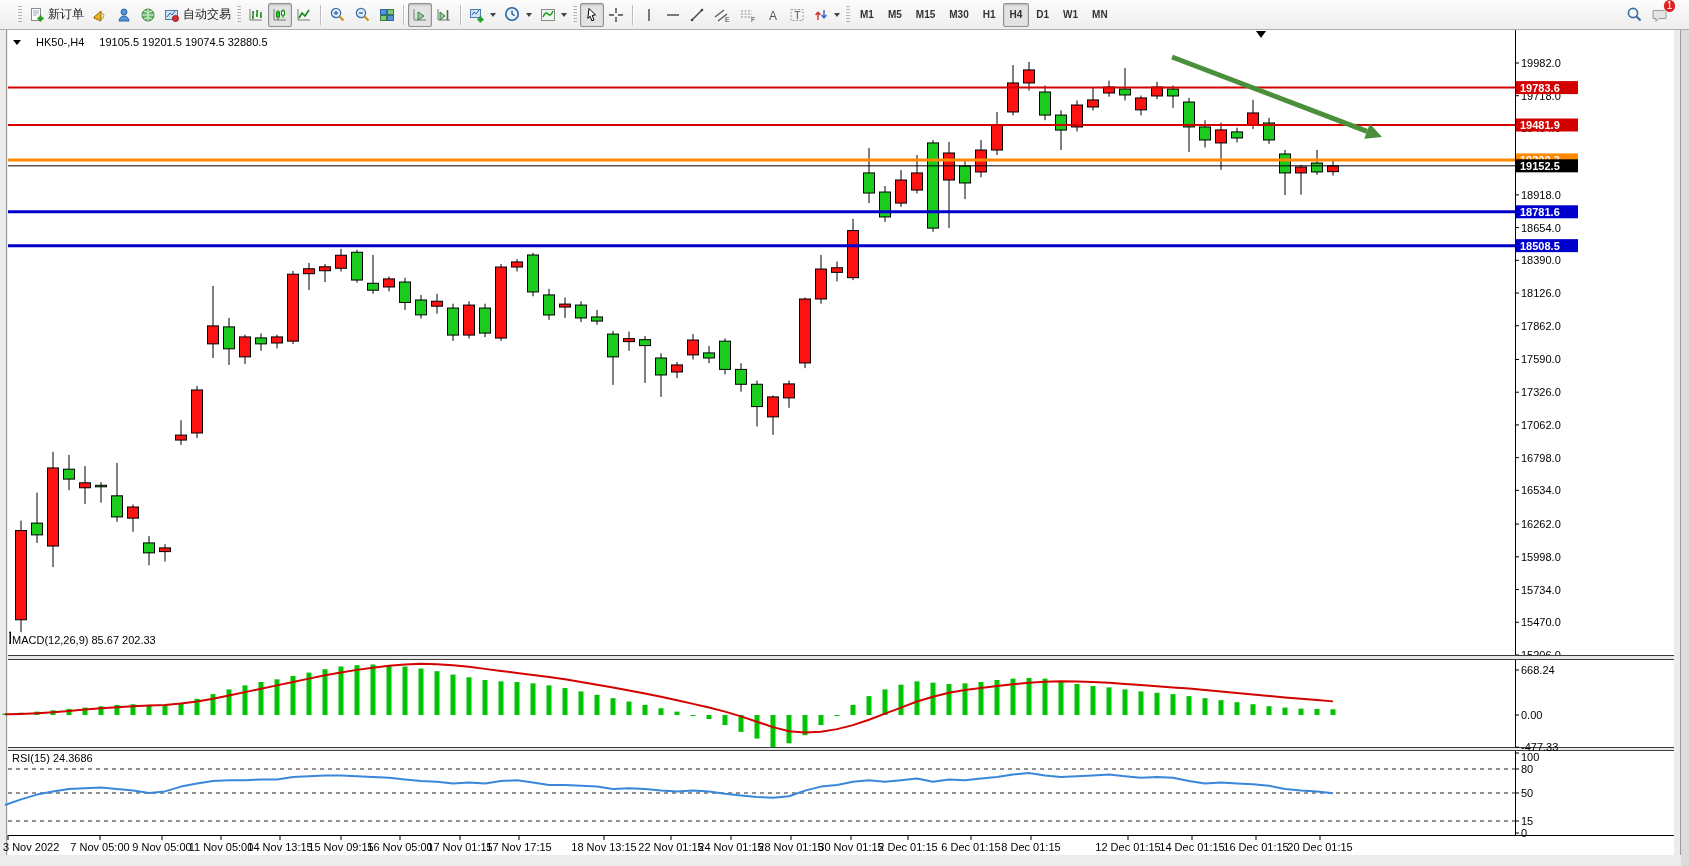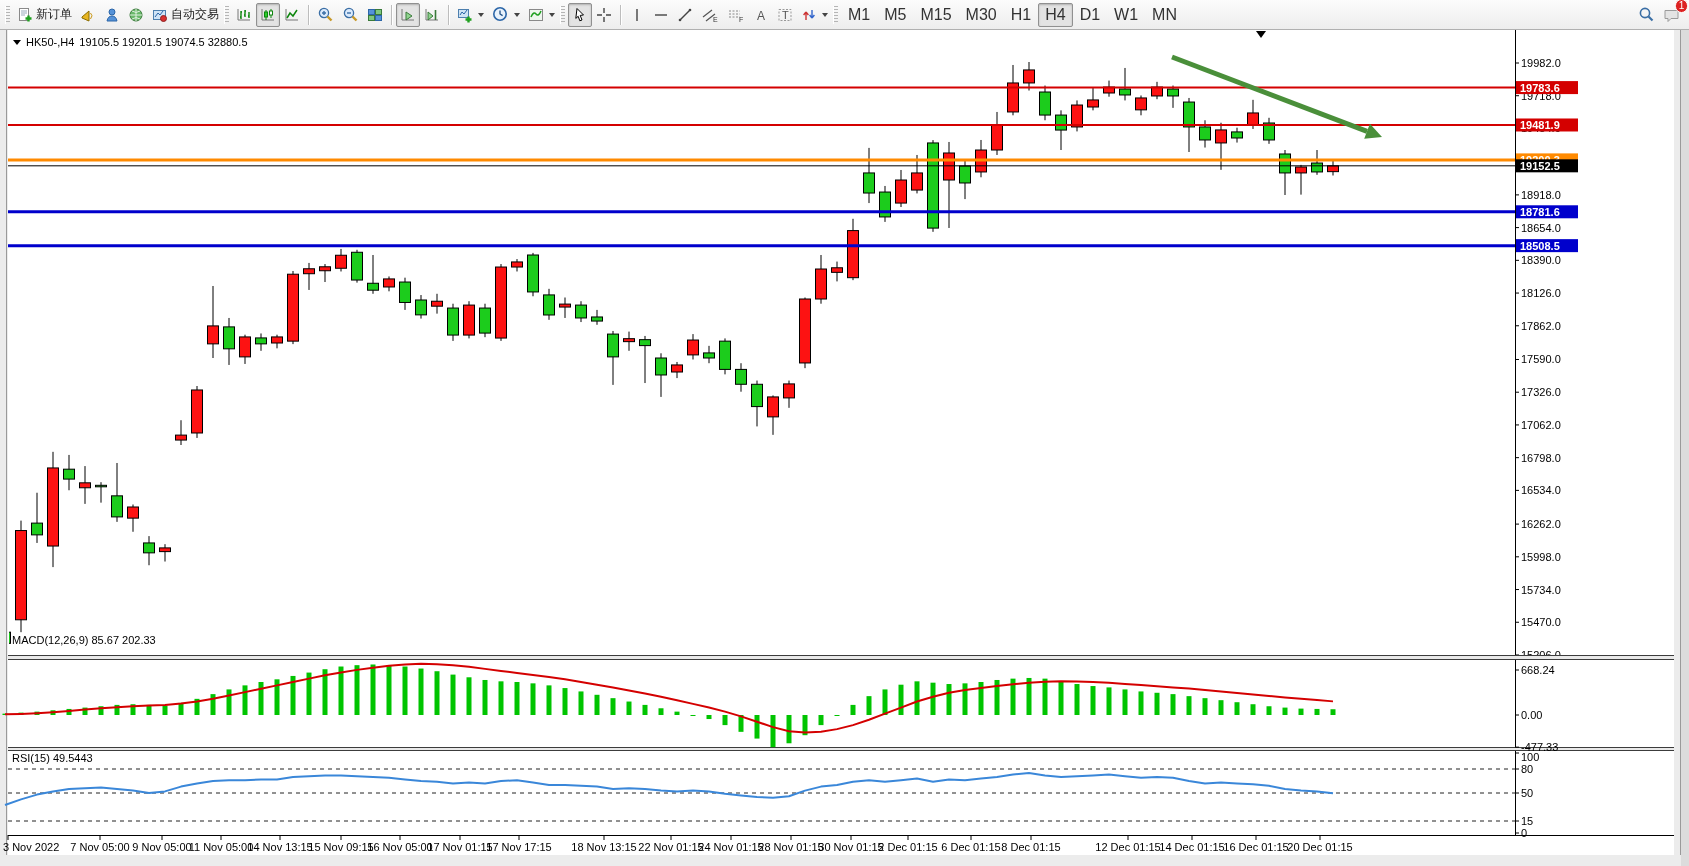--- a/index.html
+++ b/index.html
@@ -1,30 +1,30 @@
 <!DOCTYPE html>
 <html><head>
 <meta charset="utf-8">
 <style>
 *{margin:0;padding:0;box-sizing:border-box}
 html,body{width:1689px;height:866px}
 body{position:relative;font-family:"Liberation Sans","DejaVu Sans",sans-serif;background:#ececec;overflow:hidden}
-#toolbar{position:absolute;left:0;top:0;width:1689px;height:30px;background:linear-gradient(#fcfcfc,#ededed);border-bottom:1px solid #b0b0b0;display:flex;align-items:center;padding:0 4px;z-index:5}
+#toolbar{position:absolute;left:0;top:0;width:1689px;height:30px;background:linear-gradient(#fcfcfc,#ededed);border-bottom:1px solid #b0b0b0;display:flex;align-items:center;padding:0 16px;z-index:5}
 .tbtn{height:24px;min-width:24px;display:flex;align-items:center;justify-content:center;gap:3px;padding:0 3px;border:1px solid transparent;border-radius:2px;font-size:12px;color:#222;cursor:default;white-space:nowrap}
 .tbtn.pressed{background:#e3e3e3;border-color:#909090;box-shadow:inset 0 1px 2px rgba(0,0,0,.22)}
 .tbtn .dd{width:0;height:0;border-left:3px solid transparent;border-right:3px solid transparent;border-top:4px solid #444;margin-left:2px}
 .sep{width:1px;height:20px;background:#bdbdbd;margin:0 4px;box-shadow:1px 0 0 #fff}
 .grip{width:5px;height:18px;margin:0 3px 0 1px;background:repeating-linear-gradient(to bottom,#b5b5b5 0 1px,transparent 1px 3px);border-left:1px solid #fff}
-.tf{font-size:16px;color:#333;padding:0 6px;font-weight:normal}
+.tf{font-size:10px;color:#333;padding:0 6px;font-weight:bold}
 #tb-spacer{flex:1}
 #chat-badge{position:relative}
 #chat-badge .cnt{position:absolute;right:-4px;top:-5px;background:#d22;color:#fff;border-radius:7px;font-size:10px;line-height:12px;min-width:13px;text-align:center;border:1px solid #fff}
 #cv{position:absolute;left:0;top:0;z-index:1}
 .ovl{position:absolute;z-index:3;font-size:11px;color:#000}
-#chart-title{left:13px;top:36px;display:flex;align-items:center;gap:5px}
+#chart-title{left:13px;top:36px;display:flex;align-items:center;gap:15px}
 #chart-title .tri{width:0;height:0;border-left:4px solid transparent;border-right:4px solid transparent;border-top:5px solid #000}
 #macd-label{left:12px;top:634px}
 #rsi-label{left:12px;top:752px}
 svg text{font-family:"Liberation Sans","DejaVu Sans",sans-serif}
 </style>
 </head>
 <body>
 
 <div id="toolbar">
   <div class="grip"></div>
@@ -653,13 +653,13 @@
       <text x="1320" y="851" font-size="11" fill="#000" text-anchor="middle">20 Dec 01:15</text>
     </g>
   </svg>
 
 <div class="ovl" id="chart-title">
   <span class="tri"></span>
   <span>HK50-,H4</span>
   <span>19105.5 19201.5 19074.5 32880.5</span>
 </div>
 <div class="ovl" id="macd-label">MACD(12,26,9) 85.67 202.33</div>
-<div class="ovl" id="rsi-label">RSI(15) 49.5443</div>
+<div class="ovl" id="rsi-label">RSI(15) 24.3686</div>
 
 </body></html>

